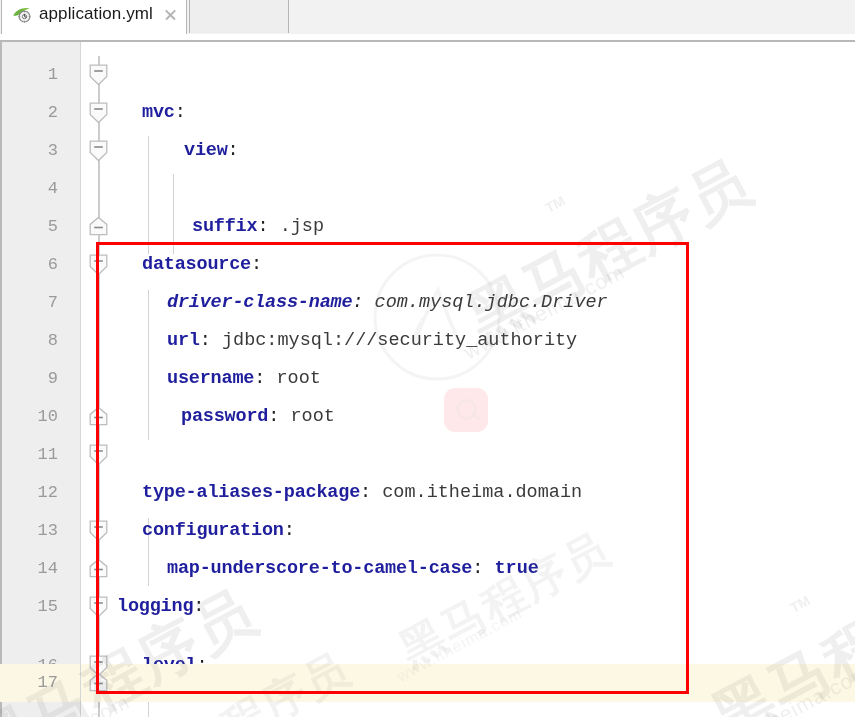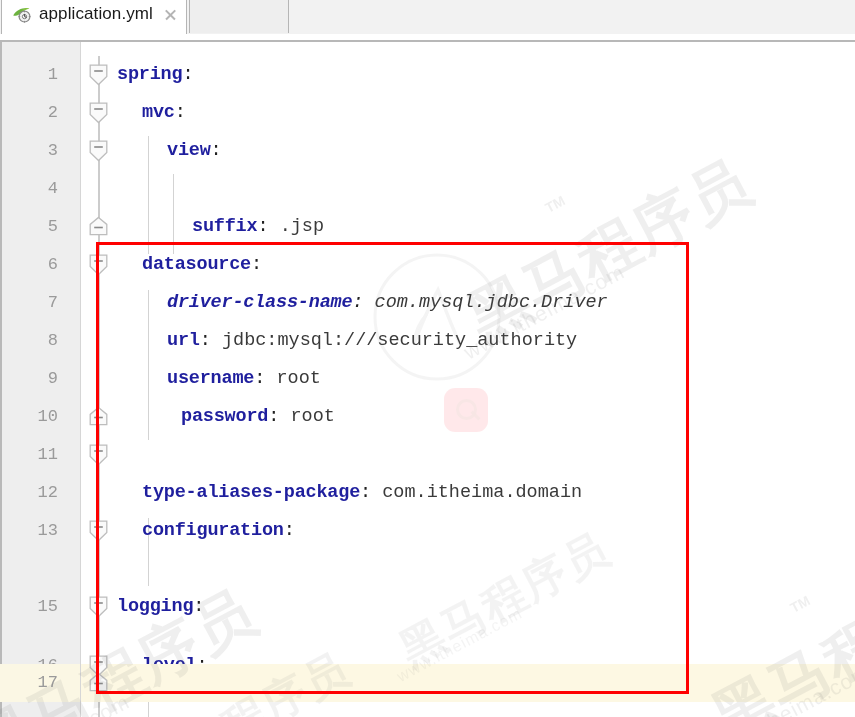--- a/index.html
+++ b/index.html
@@ -307,41 +307,40 @@
 
     <div class="iguide" style="left:148px; top:94px;  height:118px;"></div>
     <div class="iguide" style="left:173px; top:132px; height:80px;"></div>
     <div class="iguide" style="left:148px; top:248px; height:150px;"></div>
     <div class="iguide" style="left:148px; top:476px; height:68px;"></div>
     <div class="iguide" style="left:148px; top:628px; height:48px;"></div>
 
     <div class="lines" id="lines">
         <div class="line" style="top: 14px;">
           <div class="lnum">1</div>
-          <div class="code" style="left: 117px;"><span class="k">spring</span><span class="p">:</span></div>
           <div class="fold" style="top: 8px;">
             <svg width="19" height="22" viewBox="0 0 19 22">
               <path d="M1.2 1.2 H17.8 V12.5 L9.5 20.5 L1.2 12.5 Z" fill="#fafafa" stroke="#bdbdbd" stroke-width="1.3"></path>
               <line x1="5.2" y1="7" x2="13.8" y2="7" stroke="#8a8a8a" stroke-width="1.6"></line>
             </svg>
           </div>
         </div>
         <div class="line" style="top: 52px;">
           <div class="lnum">2</div>
           <div class="code" style="left: 142px;"><span class="k">mvc</span><span class="p">:</span></div>
           <div class="fold" style="top: 8px;">
             <svg width="19" height="22" viewBox="0 0 19 22">
               <path d="M1.2 1.2 H17.8 V12.5 L9.5 20.5 L1.2 12.5 Z" fill="#fafafa" stroke="#bdbdbd" stroke-width="1.3"></path>
               <line x1="5.2" y1="7" x2="13.8" y2="7" stroke="#8a8a8a" stroke-width="1.6"></line>
             </svg>
           </div>
         </div>
         <div class="line" style="top: 90px;">
           <div class="lnum">3</div>
-          <div class="code" style="left: 167px;"><span class="k">view</span><span class="p">:</span></div>
+          <div class="code" style="left: 184px;"><span class="k">view</span><span class="p">:</span></div>
           <div class="fold" style="top: 8px;">
             <svg width="19" height="22" viewBox="0 0 19 22">
               <path d="M1.2 1.2 H17.8 V12.5 L9.5 20.5 L1.2 12.5 Z" fill="#fafafa" stroke="#bdbdbd" stroke-width="1.3"></path>
               <line x1="5.2" y1="7" x2="13.8" y2="7" stroke="#8a8a8a" stroke-width="1.6"></line>
             </svg>
           </div>
         </div>
         <div class="line" style="top: 128px;">
           <div class="lnum">4</div>
         </div>
@@ -400,20 +399,30 @@
           <div class="lnum">12</div>
           <div class="code" style="left: 142px;"><span class="k">type-aliases-package</span><span class="p">:</span><span class="v"> com.itheima.domain</span></div>
         </div>
         <div class="line" style="top: 470px;">
           <div class="lnum">13</div>
           <div class="code" style="left: 142px;"><span class="k">configuration</span><span class="p">:</span></div>
           <div class="fold" style="top: 8px;">
             <svg width="19" height="22" viewBox="0 0 19 22">
               <path d="M1.2 1.2 H17.8 V12.5 L9.5 20.5 L1.2 12.5 Z" fill="#fafafa" stroke="#bdbdbd" stroke-width="1.3"></path>
               <line x1="5.2" y1="7" x2="13.8" y2="7" stroke="#8a8a8a" stroke-width="1.6"></line>
+            </svg>
+          </div>
+        </div>
+        <div class="line" style="top: 508px;">
+          <div class="lnum">14</div>
+          <div class="code" style="left: 167px;"><span class="k">map-underscore-to-camel-case</span><span class="p">:</span><span class="b"> true</span></div>
+          <div class="fold" style="top: 8px;">
+            <svg width="19" height="22" viewBox="0 0 19 22">
+              <path d="M9.5 1.4 L17.8 8.4 V18.6 H1.2 V8.4 Z" fill="#fafafa" stroke="#bdbdbd" stroke-width="1.3"></path>
+              <line x1="5.2" y1="11.5" x2="13.8" y2="11.5" stroke="#8a8a8a" stroke-width="1.6"></line>
             </svg>
           </div>
         </div>
         <div class="line" style="top: 546px;">
           <div class="lnum">15</div>
           <div class="code" style="left: 117px;"><span class="k">logging</span><span class="p">:</span></div>
           <div class="fold" style="top: 8px;">
             <svg width="19" height="22" viewBox="0 0 19 22">
               <path d="M1.2 1.2 H17.8 V12.5 L9.5 20.5 L1.2 12.5 Z" fill="#fafafa" stroke="#bdbdbd" stroke-width="1.3"></path>
               <line x1="5.2" y1="7" x2="13.8" y2="7" stroke="#8a8a8a" stroke-width="1.6"></line>

